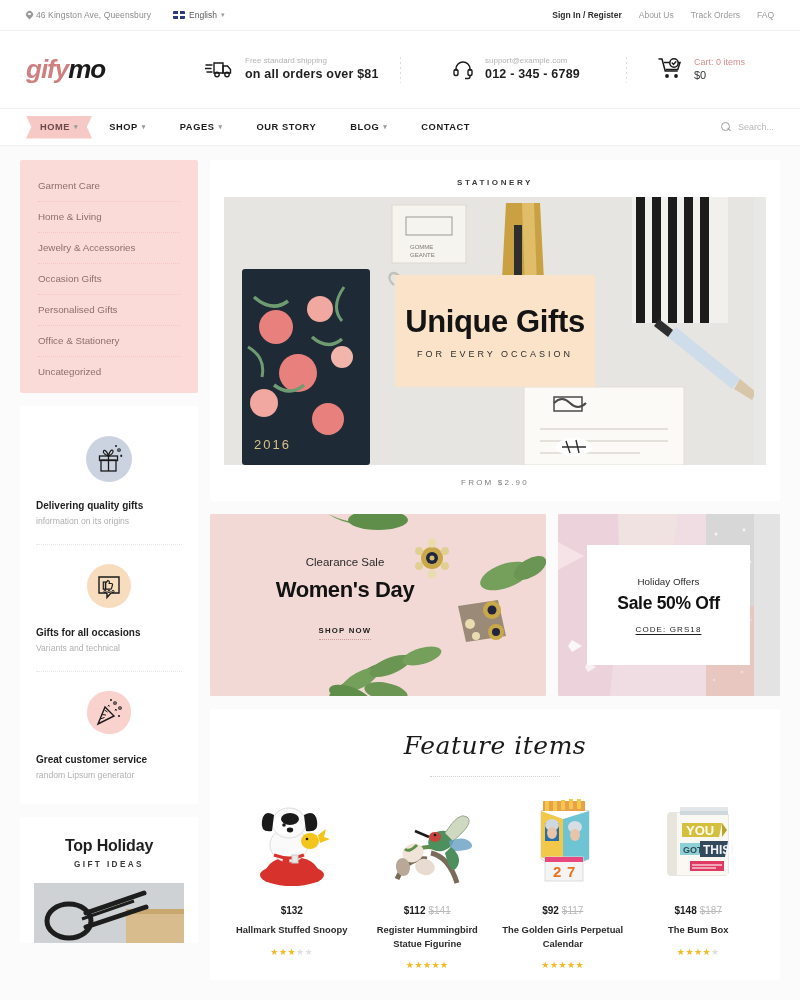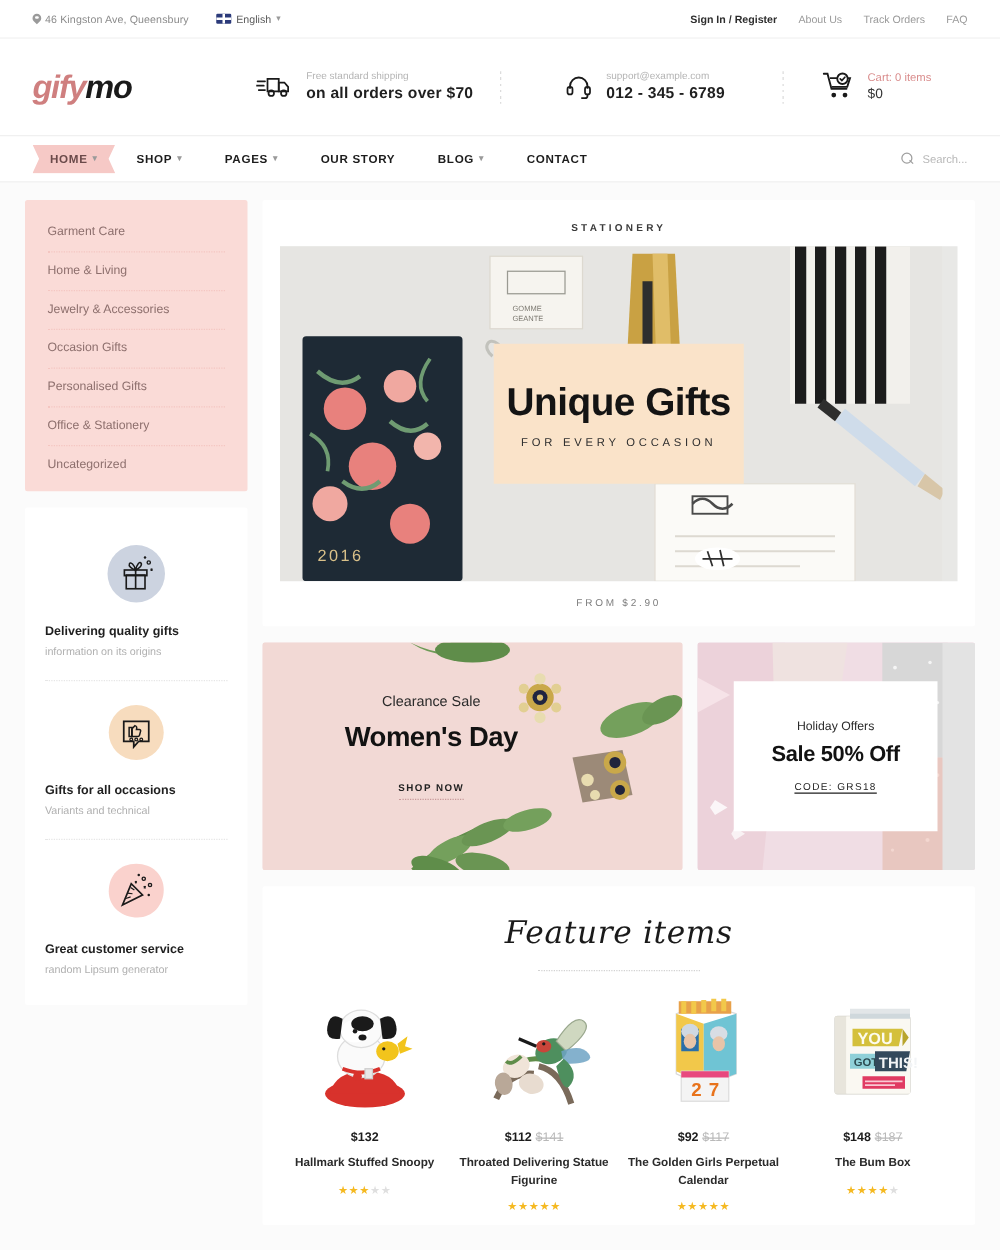--- a/index.html
+++ b/index.html
@@ -250,21 +250,21 @@
     <div class="hgroup ship-block">
       <svg width="30" height="22" viewBox="0 0 30 22">
         <path d="M9 5h9v10H9z" fill="none" stroke="#1a1a1a" stroke-width="1.4"></path>
         <path d="M18 8h4.5l3 3.5V15H18z" fill="none" stroke="#1a1a1a" stroke-width="1.4"></path>
         <circle cx="12" cy="16.5" r="2.2" fill="none" stroke="#1a1a1a" stroke-width="1.4"></circle>
         <circle cx="22" cy="16.5" r="2.2" fill="none" stroke="#1a1a1a" stroke-width="1.4"></circle>
         <path d="M1 7h6M0 10.5h6M2 14h5" stroke="#1a1a1a" stroke-width="1.4" stroke-linecap="round"></path>
       </svg>
       <div class="hg-text">
         <div class="hg-top">Free standard shipping</div>
-        <div class="hg-bot">on all orders over $70</div>
+        <div class="hg-bot">on all orders over $81</div>
       </div>
     </div>
 
     <div class="hsep sep1"></div>
 
     <div class="hgroup phone-block">
       <svg width="22" height="22" viewBox="0 0 22 22">
         <path d="M4 13v-2a7 7 0 0 1 14 0v2" fill="none" stroke="#1a1a1a" stroke-width="1.5"></path>
         <rect x="2" y="11.5" width="4" height="6" rx="1.8" fill="none" stroke="#1a1a1a" stroke-width="1.4"></rect>
         <rect x="16" y="11.5" width="4" height="6" rx="1.8" fill="none" stroke="#1a1a1a" stroke-width="1.4"></rect>
@@ -388,20 +388,34 @@
               <circle cx="29" cy="14" r="1" fill="#1a1a1a"></circle>
               <circle cx="37" cy="30" r="1" fill="#1a1a1a"></circle>
               <path d="M33 23l1.6 1.6M34.6 23L33 24.6M26 19l1.4 1.4M27.4 19L26 20.4" stroke="#1a1a1a" stroke-width="1"></path>
             </svg>
           </div>
           <div class="svc-title">Great customer service</div>
           <div class="svc-sub">random Lipsum generator</div>
         </div>
       </div>
 
+      <div class="holiday-box">
+        <div class="holiday-t1">Top Holiday</div>
+        <div class="holiday-t2">GIFT IDEAS</div>
+        <div class="holiday-img">
+          <svg width="150" height="60" viewBox="0 0 150 60">
+            <rect x="0" y="0" width="150" height="60" fill="#cfd2d4"></rect>
+            <rect x="92" y="26" width="58" height="34" fill="#d9bc8e"></rect>
+            <rect x="92" y="26" width="58" height="5" fill="#c9a870"></rect>
+            <ellipse cx="35" cy="38" rx="22" ry="17" fill="none" stroke="#1d1d1d" stroke-width="5"></ellipse>
+            <path d="M52 30L110 10M52 44L112 24" stroke="#1d1d1d" stroke-width="5" stroke-linecap="round"></path>
+            <path d="M48 36L100 18" stroke="#1d1d1d" stroke-width="3"></path>
+          </svg>
+        </div>
+      </div>
     </div>
 
     <div class="main">
 
       <div class="hero-card">
         <div class="hero-kicker">STATIONERY</div>
         <div class="hero-img">
           <svg width="530" height="268" viewBox="0 0 530 268" preserveAspectRatio="none">
             <rect width="530" height="268" fill="#ecebe8"></rect>
             <rect x="0" y="0" width="530" height="268" fill="#e6e5e2"></rect>
@@ -594,21 +608,21 @@
                 <path d="M66 38q14-22 22-16t-14 24z" fill="#cfd8c0" stroke="#9aa88e"></path>
                 <path d="M70 46q16-6 22 2t-20 8z" fill="#6fa3c4" opacity=".85"></path>
                 <path d="M72 52q12 10 6 20t-12-14z" fill="#4e8f5e"></path>
                 <circle cx="56" cy="40" r="1.3" fill="#1a1a1a"></circle>
                 <path d="M38 50q-8 8-12 4" stroke="#5f8d4a" stroke-width="3" fill="none"></path>
               </svg>
             </div>
             <div class="prod-price">
               <span>$112</span><span class="old">$141</span>
             </div>
-            <div class="prod-name">Throated Delivering Statue Figurine</div>
+            <div class="prod-name">Register Hummingbird Statue Figurine</div>
             <div class="stars">
               <span class="star-on">★★★★★</span>
             </div>
           </div>
 
           <div class="product">
             <div class="prod-img">
               <svg width="96" height="92" viewBox="0 0 96 92">
                 <path d="M26 16l22-8 26 8v48l-26 10-22-10z" fill="#ffffff" stroke="#d8d8d8"></path>
                 <path d="M26 16l22 8v48l-22-10z" fill="#f2c84a"></path>

